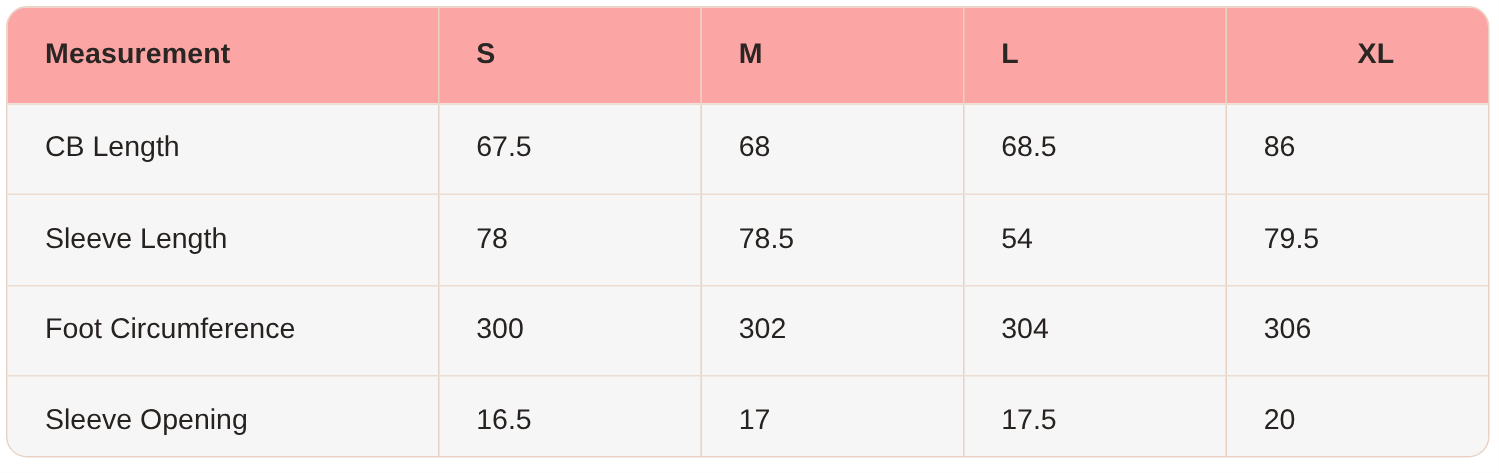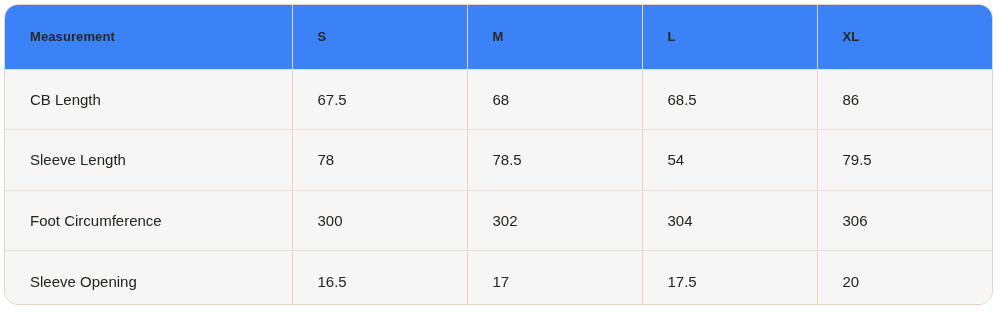--- a/index.html
+++ b/index.html
@@ -36,42 +36,42 @@
   }
 
   table.size-chart col.c-measure { width: 287px; }
   table.size-chart col.c-size    { width: 175px; }
 
   thead tr {
     height: 64px;
   }
 
   thead th {
-    background: #3b82f6;
+    background: #fca5a5;
     color: #2a2623;
-    font-size: 13px;
+    font-size: 19px;
     font-weight: bold;
     text-align: left;
     vertical-align: middle;
     padding: 0 0 0 25px;
     border-right: 1px solid #e7d2c4;
     border-bottom: 1px solid #eddcd0;
     letter-spacing: 0.1px;
     white-space: nowrap;
   }
-  thead th:last-child { border-right: none; }
+  thead th:last-child { border-right: none; text-align: center; }
 
   tbody tr {
     height: 60.5px;
   }
 
   tbody td {
     background: #f7f6f7;
     color: #26221f;
-    font-size: 15px;
+    font-size: 19px;
     font-weight: normal;
     text-align: left;
     vertical-align: middle;
     padding: 0 0 0 25px;
     border-right: 1px solid #e7d2c4;
     border-bottom: 1px solid #ecdcd2;
     white-space: nowrap;
   }
   tbody td:last-child { border-right: none; }
   tbody tr:last-child td { border-bottom: none; }

